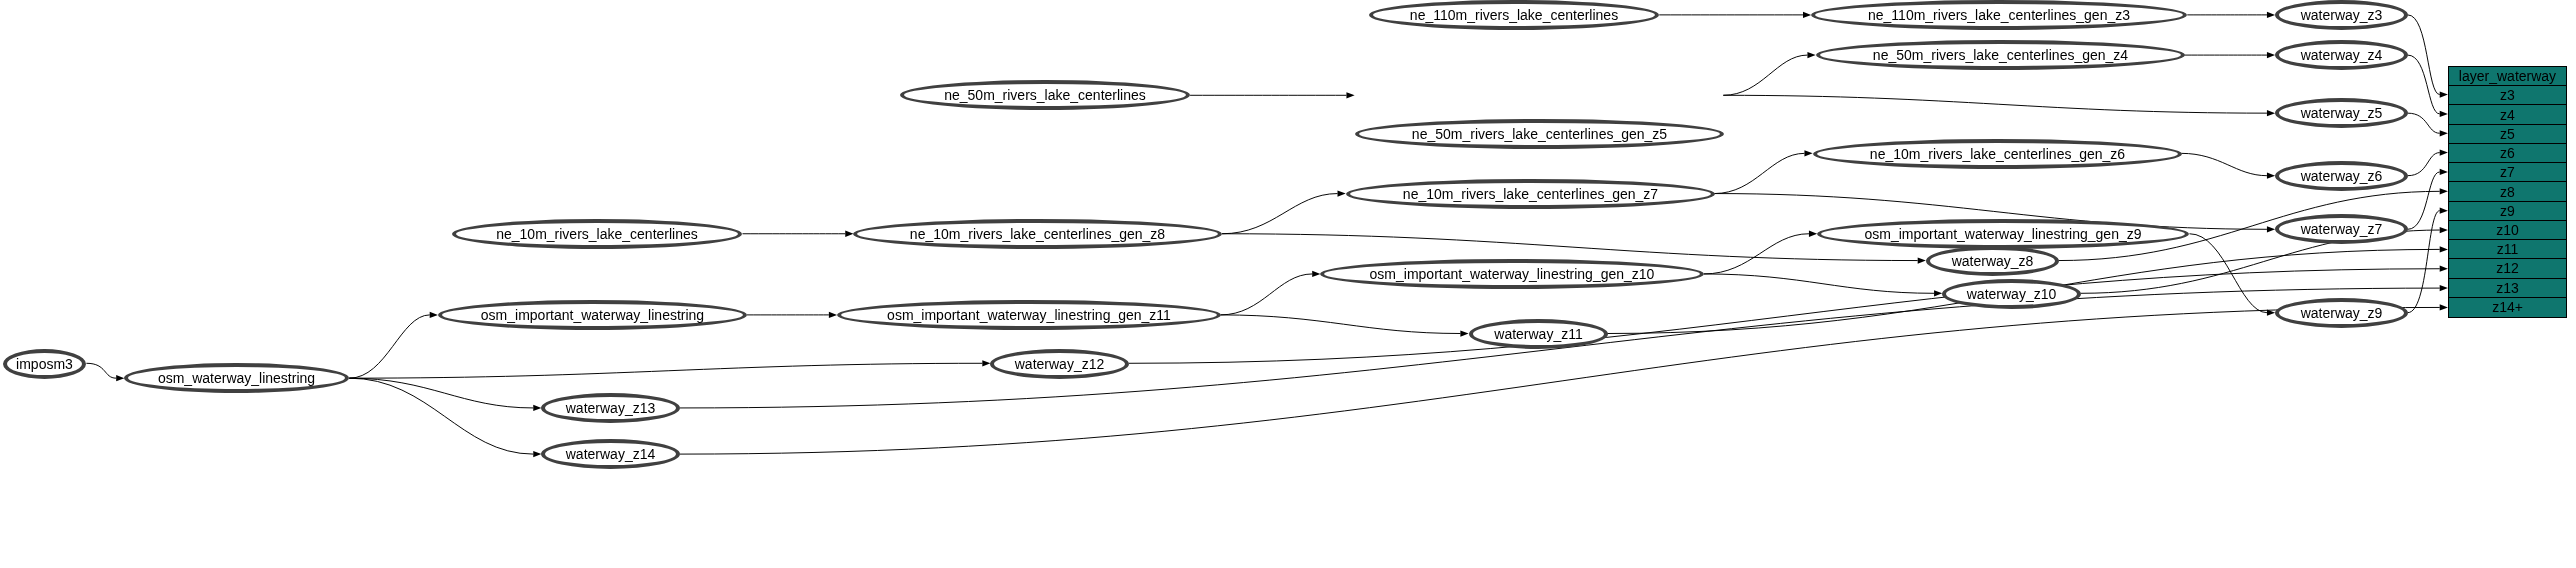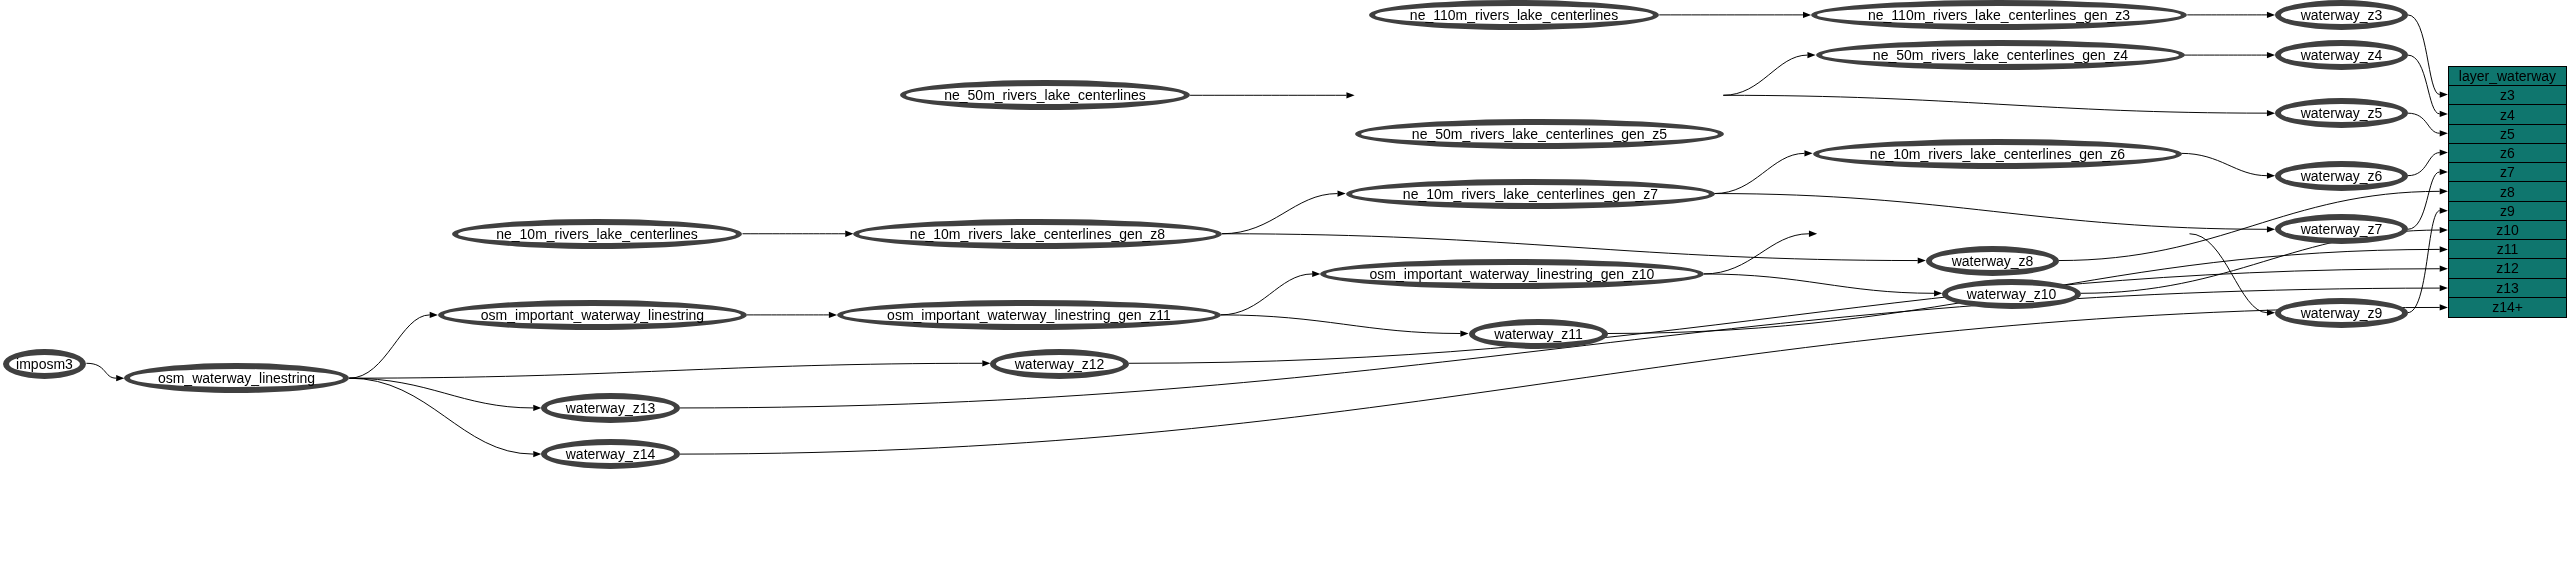--- a/index.html
+++ b/index.html
@@ -29,21 +29,21 @@
     box-sizing: border-box;
     display: flex;
     align-items: center;
     justify-content: center;
     color: #000000;
     font-size: 14px;
     line-height: 1;
     white-space: nowrap;
   }
   .node.ellipse {
-    border: 6px solid #404040;
+    border: 4px solid #404040;
     border-radius: 50%;
     background: #ffffff;
   }
   .table-node {
     position: absolute;
     box-sizing: border-box;
     border: 1px solid #000000;
     background: #0f766e;
     display: flex;
     flex-direction: column;
@@ -149,20 +149,23 @@
     </div>
     <div class="node ellipse" style="left: 124px; top: 363px; width: 225px; height: 30px;">
       <span>osm_waterway_linestring</span>
     </div>
     <div class="node ellipse" style="left: 837px; top: 300px; width: 384px; height: 30px;">
       <span>osm_important_waterway_linestring_gen_z11</span>
     </div>
     <div class="node ellipse" style="left: 1320px; top: 259px; width: 384px; height: 30px;">
       <span>osm_important_waterway_linestring_gen_z10</span>
     </div>
+    <div class="node ellipse" style="left: 1817px; top: 219px; width: 372px; height: 30px;">
+      <span>osm_important_waterway_linestring_gen_z9</span>
+    </div>
     <div class="node ellipse" style="left: 1369px; top: 0px; width: 290px; height: 30px;">
       <span>ne_110m_rivers_lake_centerlines</span>
     </div>
     <div class="node ellipse" style="left: 1811px; top: 0px; width: 376px; height: 30px;">
       <span>ne_110m_rivers_lake_centerlines_gen_z3</span>
     </div>
     <div class="node ellipse" style="left: 900px; top: 80px; width: 290px; height: 30px;">
       <span>ne_50m_rivers_lake_centerlines</span>
     </div>
     <div class="node ellipse" style="left: 1355px; top: 80px; width: 369px; height: 30px; margin-top: 39px;">

